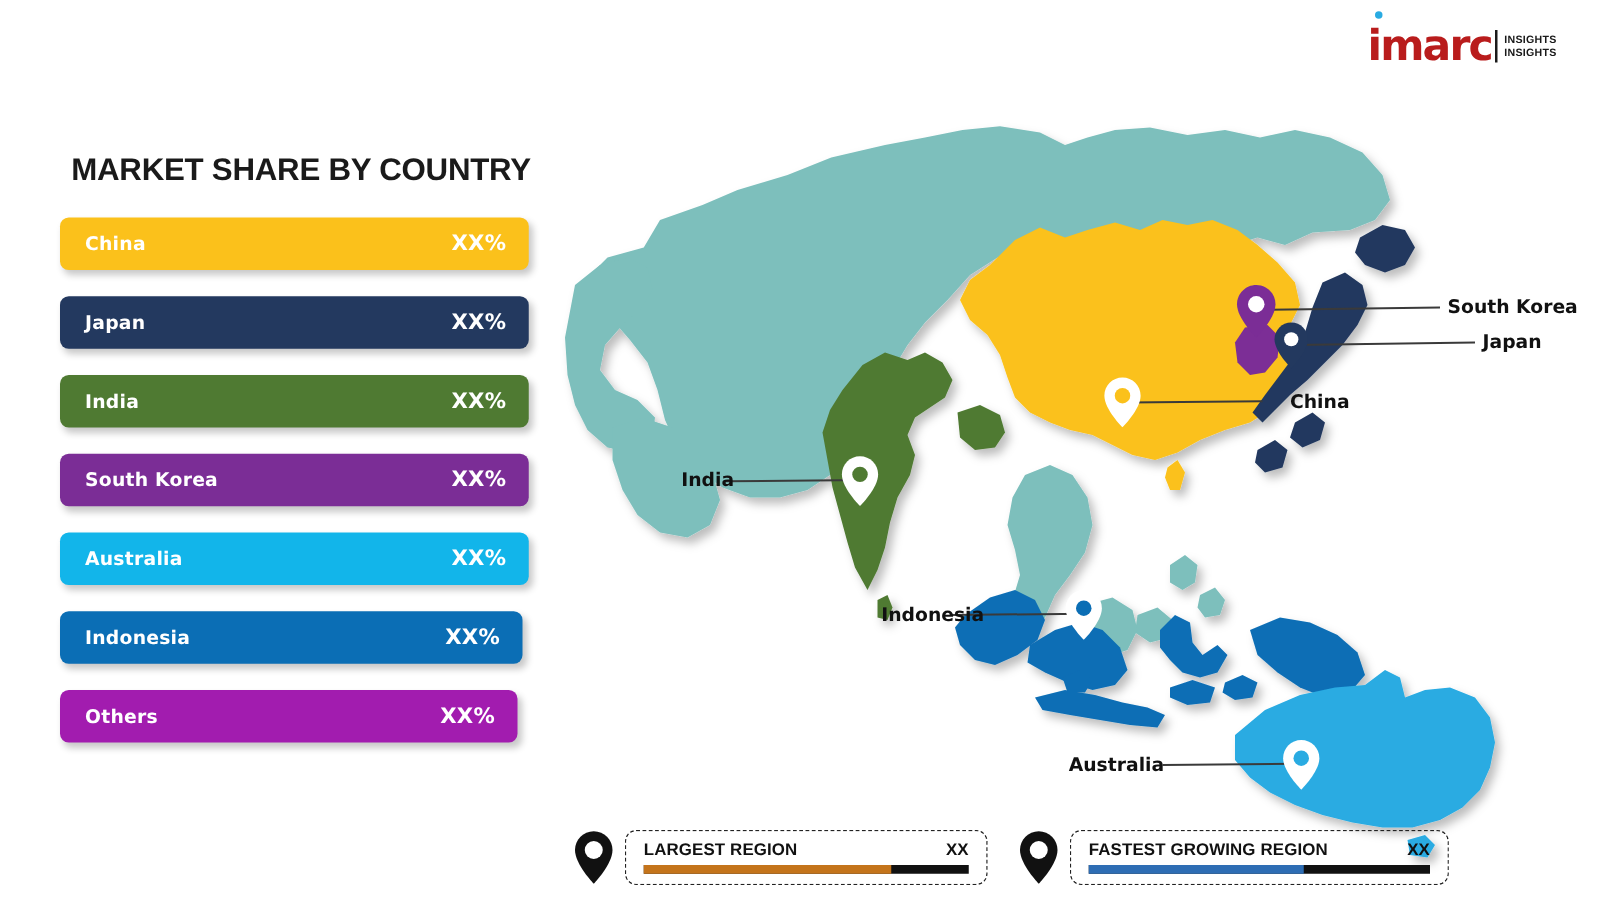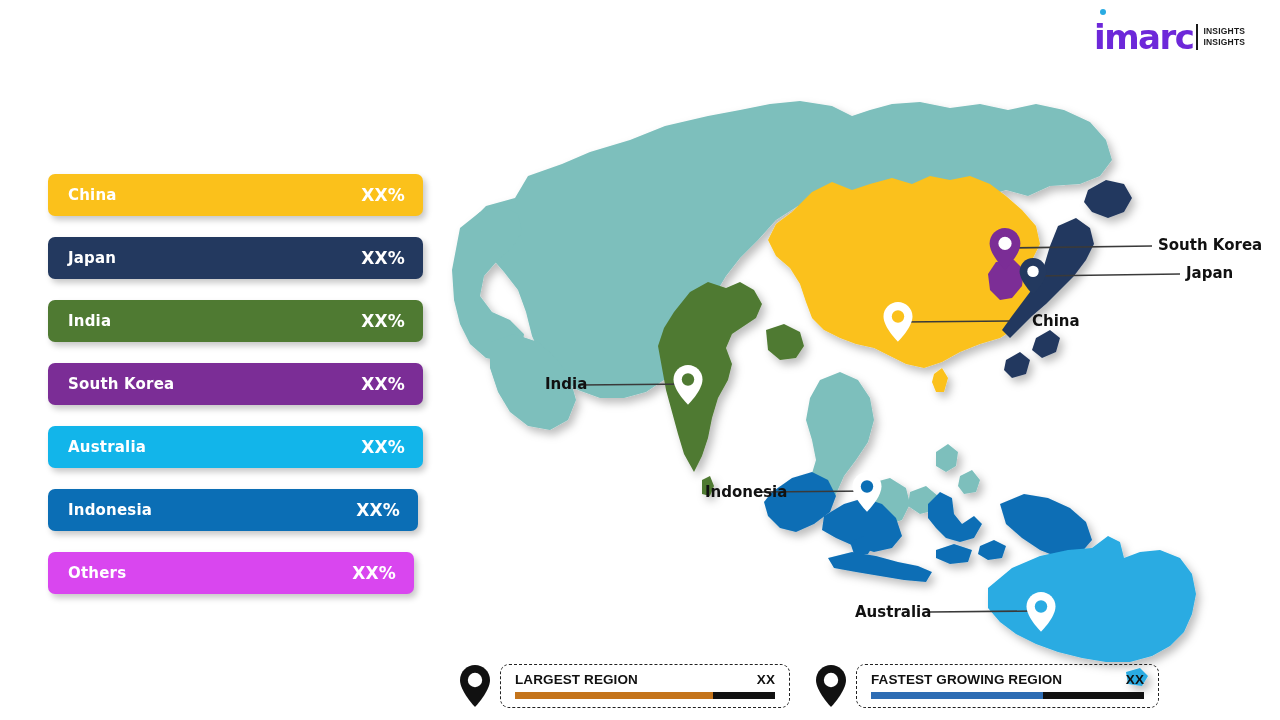--- a/index.html
+++ b/index.html
@@ -9,21 +9,21 @@
     font-family:"Liberation Sans", sans-serif;
     overflow:hidden;
     position:relative;
   }
   #stage{position:absolute;left:0;top:0;width:1280px;height:720px;}
 
   
   .logo{position:absolute;left:1094px;top:16px;width:170px;height:42px;display:flex;align-items:center;}
   .logo-word{
     font-family:"DejaVu Sans", sans-serif;
-    font-size:34px;font-weight:700;color:#6d28d9;letter-spacing:-1.5px;
+    font-size:34px;font-weight:700;color:#b91c1c;letter-spacing:-1.5px;
     line-height:34px;position:relative;
   }
   .logo-dot{position:absolute;left:6px;top:-7px;width:6px;height:6px;border-radius:50%;background:#29ABE2;}
   .logo-sep{width:2px;height:26px;background:#1a1a1a;margin:0 5px 0 3px;}
   .logo-tag{font-size:8.5px;font-weight:700;color:#1a1a1a;line-height:11px;letter-spacing:.2px;}
 
   
   .title-banner{
     position:absolute;left:472px;top:25px;width:365px;height:52px;
     background:#2b5278;border-radius:6px;
@@ -84,20 +84,21 @@
     <div class="logo-word">imarc</div>
     <div class="logo-dot"></div>
     <div class="logo-sep"></div>
     <div>
       <div class="logo-tag">INSIGHTS</div>
       <div class="logo-tag">INSIGHTS</div>
     </div>
   </div>
 
 
+  <div class="panel-title">MARKET SHARE BY COUNTRY</div>
   <div class="bars" id="bars">
       <div class="bar" style="background: rgb(251, 193, 27); width: 375px;">
         <span class="nm">China</span>
         <span class="vl">XX%</span>
       </div>
       <div class="bar" style="background: rgb(35, 57, 95); width: 375px;">
         <span class="nm">Japan</span>
         <span class="vl">XX%</span>
       </div>
       <div class="bar" style="background: rgb(79, 122, 50); width: 375px;">
@@ -109,21 +110,21 @@
         <span class="vl">XX%</span>
       </div>
       <div class="bar" style="background: rgb(18, 181, 234); width: 375px;">
         <span class="nm">Australia</span>
         <span class="vl">XX%</span>
       </div>
       <div class="bar" style="background: rgb(11, 110, 181); width: 370px;">
         <span class="nm">Indonesia</span>
         <span class="vl">XX%</span>
       </div>
-      <div class="bar" style="background: #d946ef; width: 366px;">
+      <div class="bar" style="background: #a21caf; width: 366px;">
         <span class="nm">Others</span>
         <span class="vl">XX%</span>
       </div>
     </div>
 
   <div class="map-wrap">
     <svg viewBox="0 0 800 570" xmlns="http://www.w3.org/2000/svg">
       <defs>
         <filter id="sh" x="-25%" y="-25%" width="160%" height="160%">
           <feDropShadow dx="4" dy="5" stdDeviation="4" flood-color="#000" flood-opacity="0.26"></feDropShadow>

